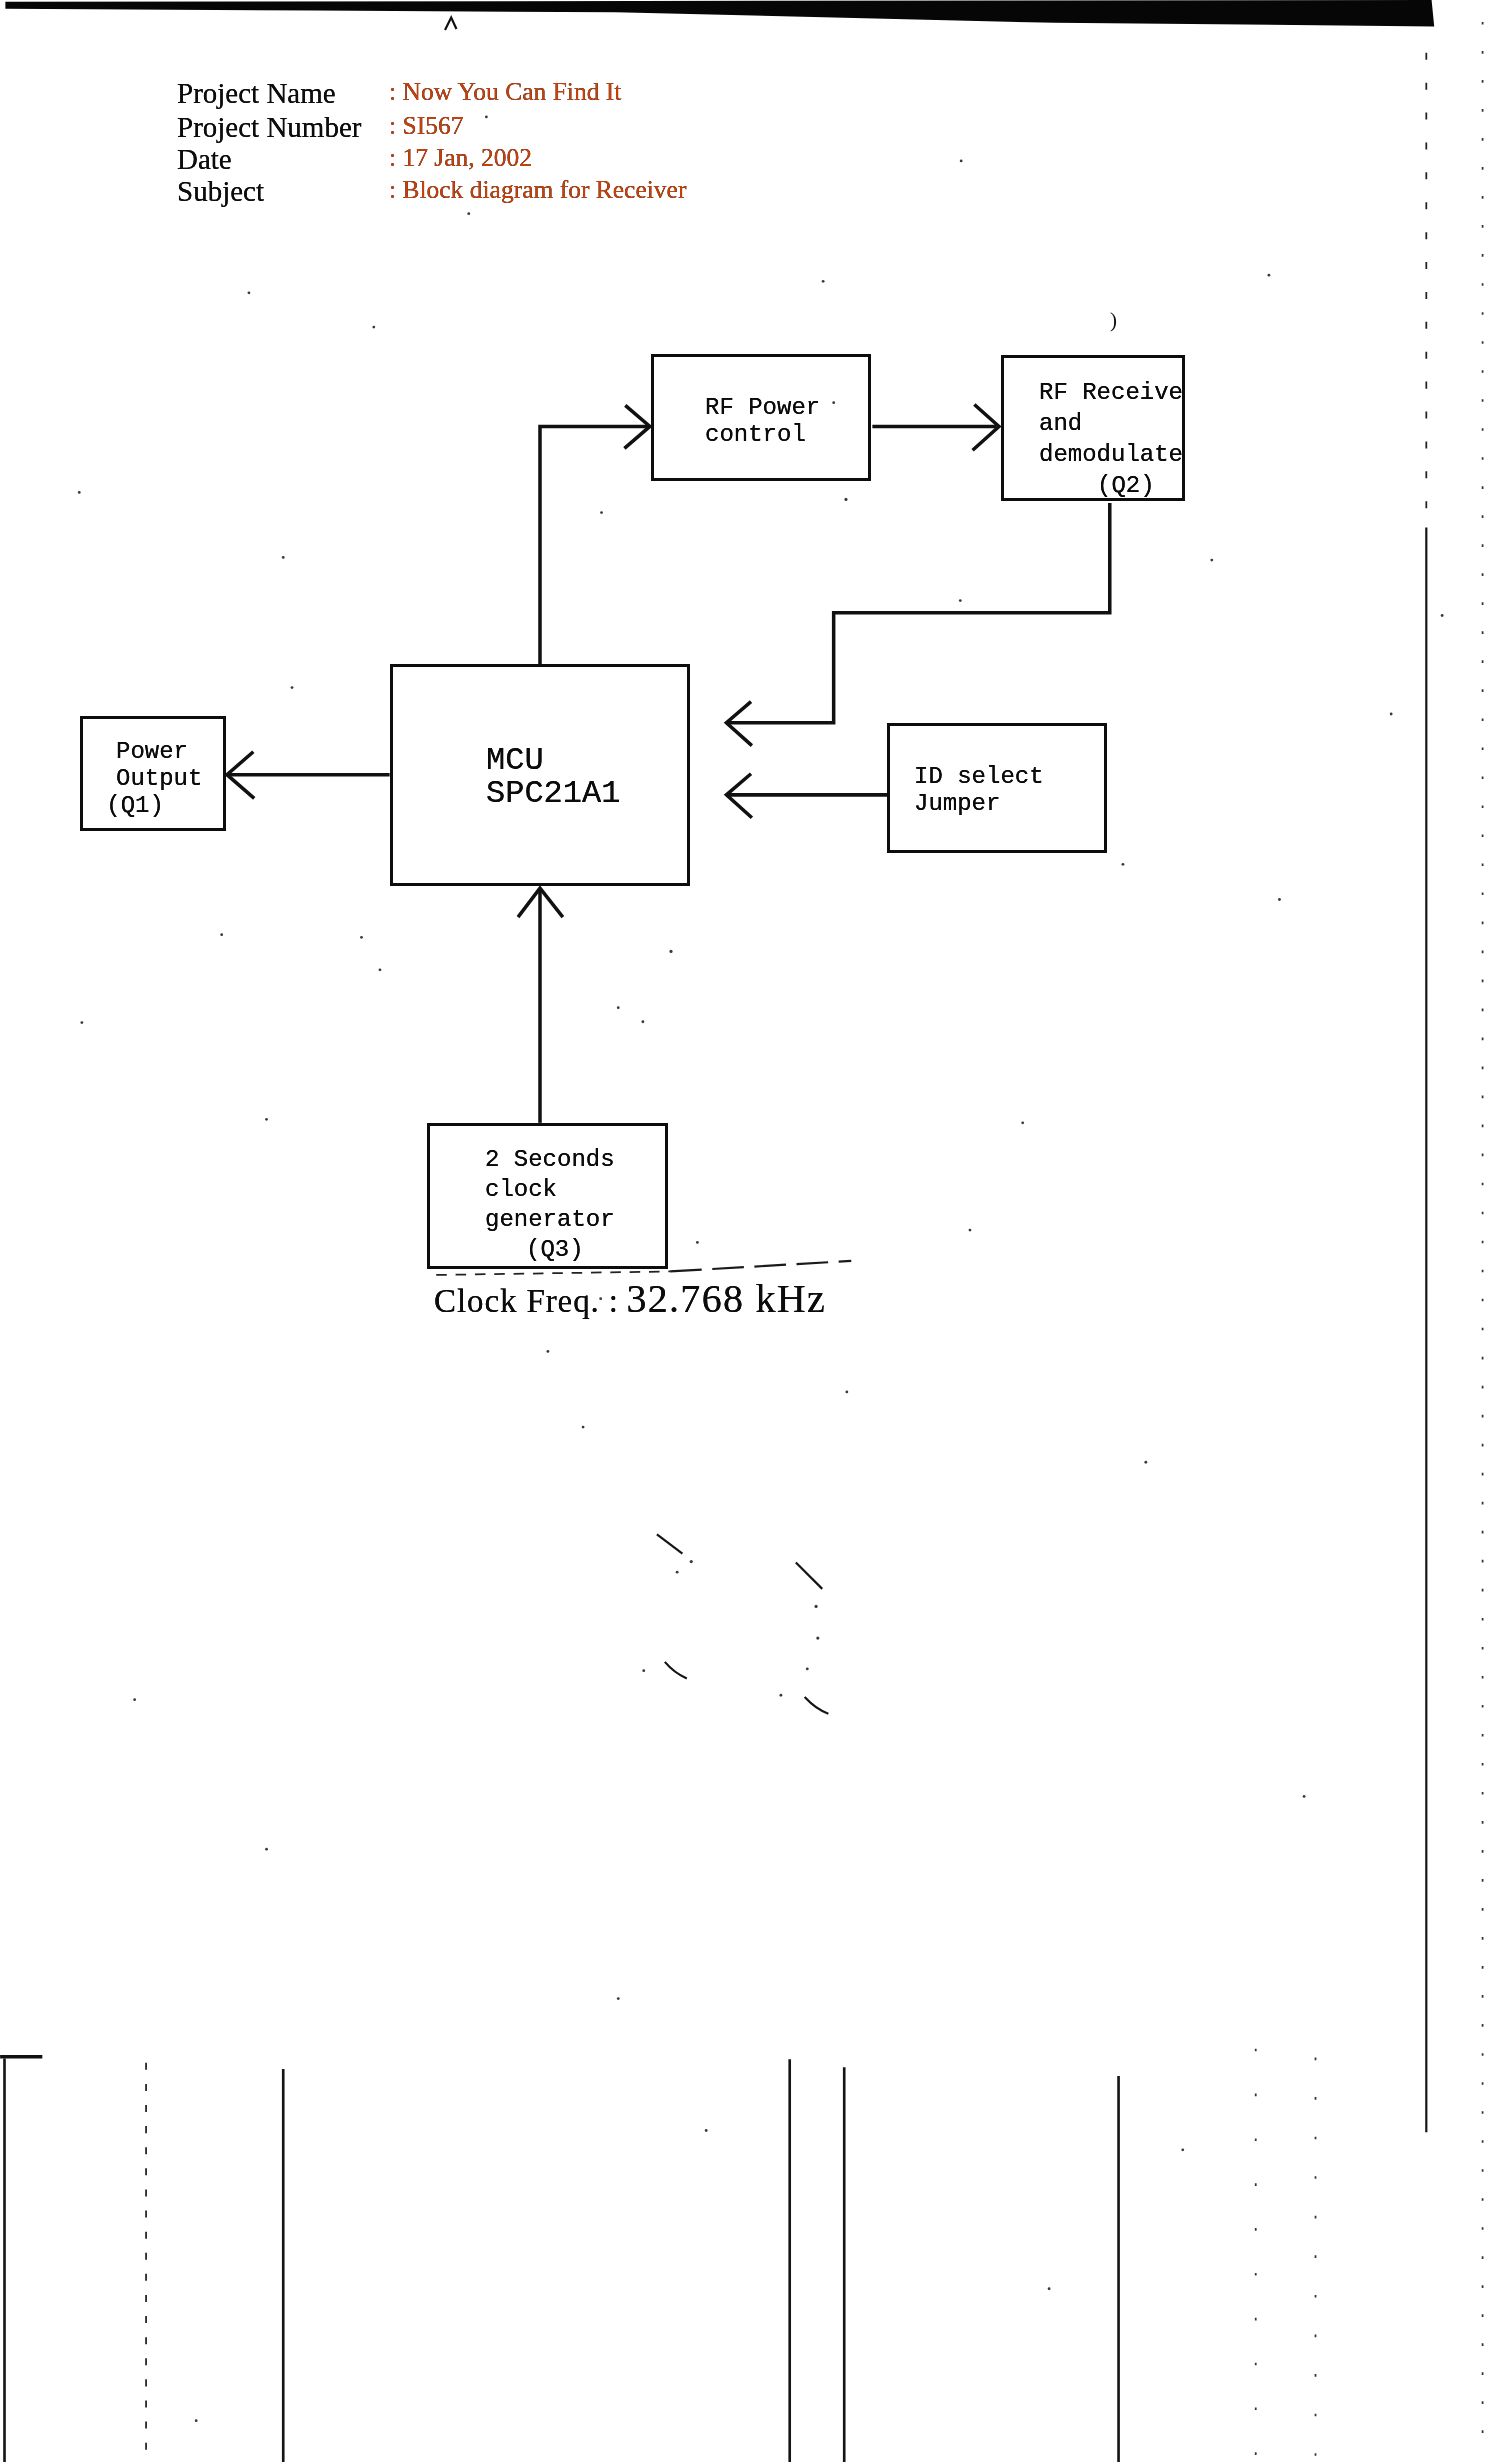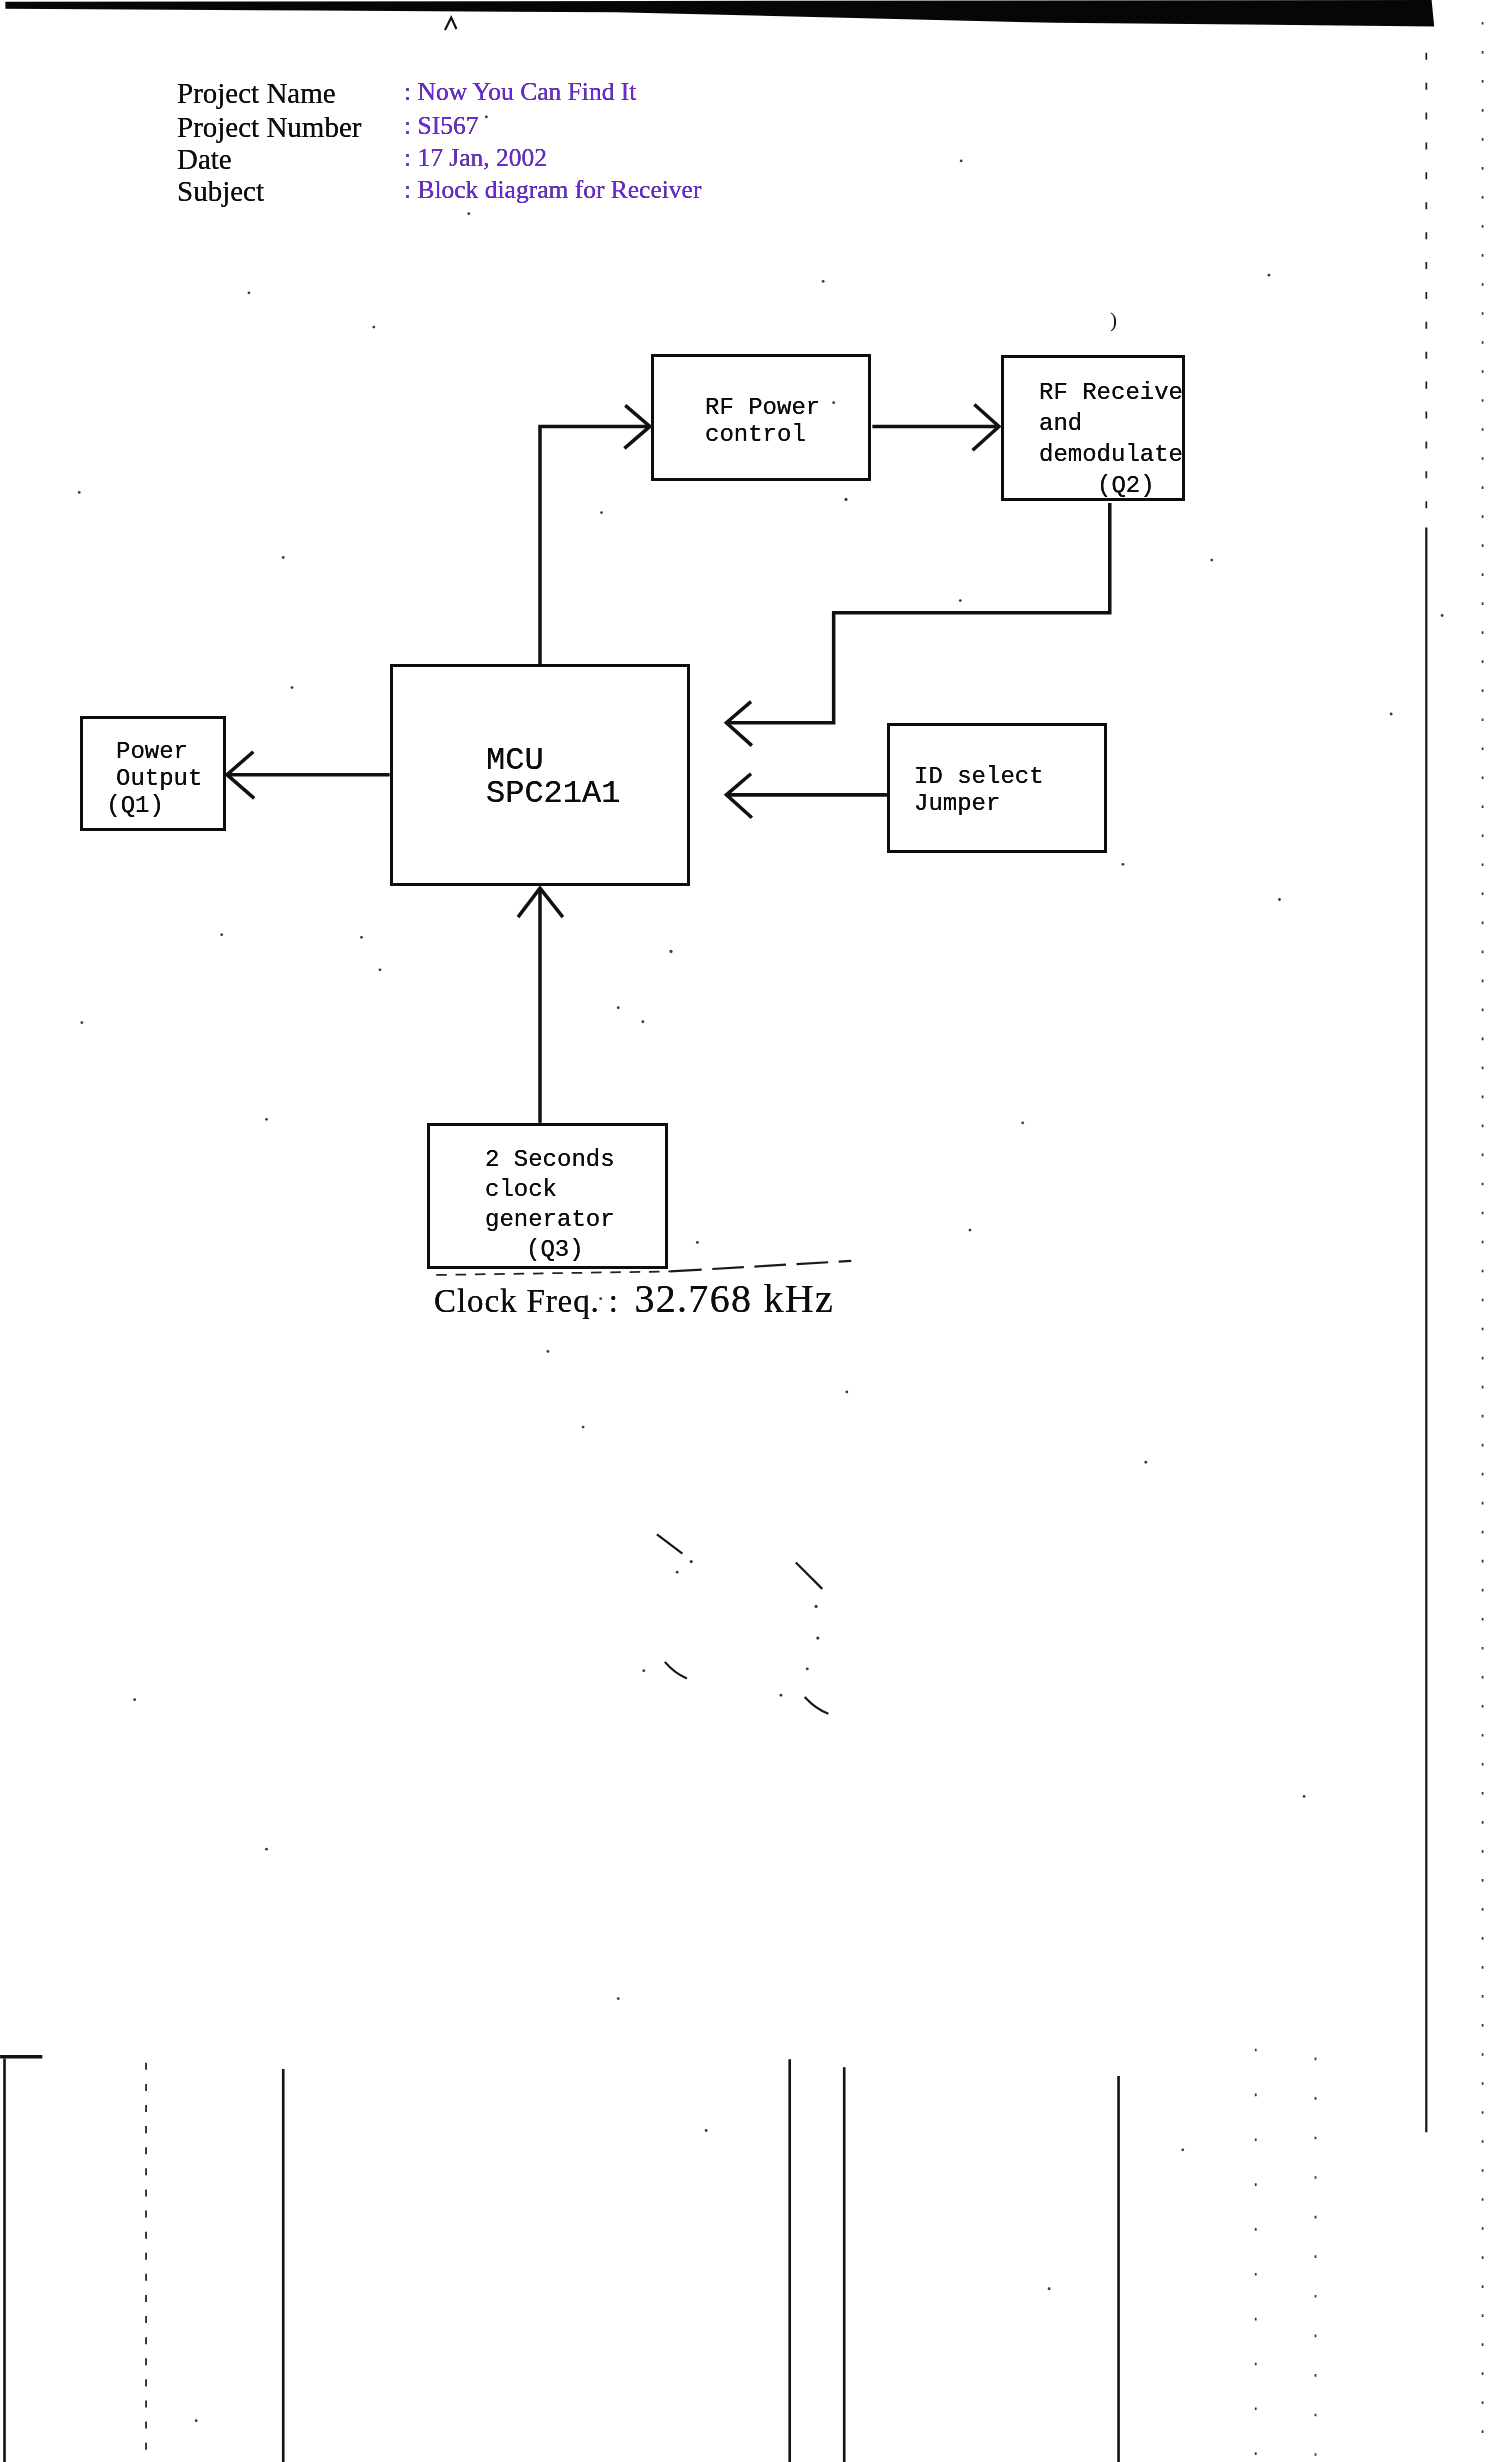--- a/index.html
+++ b/index.html
@@ -1,33 +1,33 @@
 <!DOCTYPE html>
 <html style="font-size:14px"><head>
 <meta charset="utf-8">
 <style>
   html,body{margin:0;padding:0;background:#e8e8e8;}
   #page{position:relative;width:1495px;height:2462px;background:#ffffff;overflow:hidden;
         font-family:"Liberation Serif","DejaVu Serif",serif;color:#0c0c0c;}
   
   .hdr-row{position:absolute;left:0;top:0;white-space:nowrap;}
   .hdr-label{position:absolute;left:177px;font-size:29px;color:#0d0d0d;text-shadow:0 0 0.4px #000;}
-  .hdr-value{position:absolute;left:389px;font-size:25.5px;color:#6d28d9;text-shadow:0 0 0.4px #000;margin-left:15px;}
+  .hdr-value{position:absolute;left:389px;font-size:25.5px;color:#c2410c;text-shadow:0 0 0.4px #000;}
   
   .blk{position:absolute;background:#fff;border:3.5px solid #0d0d0d;box-sizing:border-box;
        font-family:"Liberation Mono","DejaVu Sans Mono",monospace;font-size:24px;color:#0b0b0b;
        text-shadow:0 0 0.5px #000;line-height:29px;}
   .blk .ln{white-space:pre;}
   #blk-mcu{font-size:32px;line-height:33px;}
   
   svg.overlay{position:absolute;left:0;top:0;pointer-events:none;}
   
   #clock-note{position:absolute;left:434px;top:1275px;white-space:nowrap;}
   #clock-note .p1{font-size:33px;letter-spacing:0.9px;text-shadow:0 0 0.5px #000;}
-  #clock-note .p2{font-size:40px;letter-spacing:1.3px;margin-left:12px;text-shadow:0 0 0.6px #000;}
+  #clock-note .p2{font-size:40px;letter-spacing:1.3px;margin-left:4px;text-shadow:0 0 0.6px #000;}
   
   #stray-paren{position:absolute;left:1110px;top:308px;font-size:21px;color:#111;}
 </style>
 </head>
 <body>
 
 <div id="page">
 
   <div>
     <div class="hdr-row" style="top:77px">

